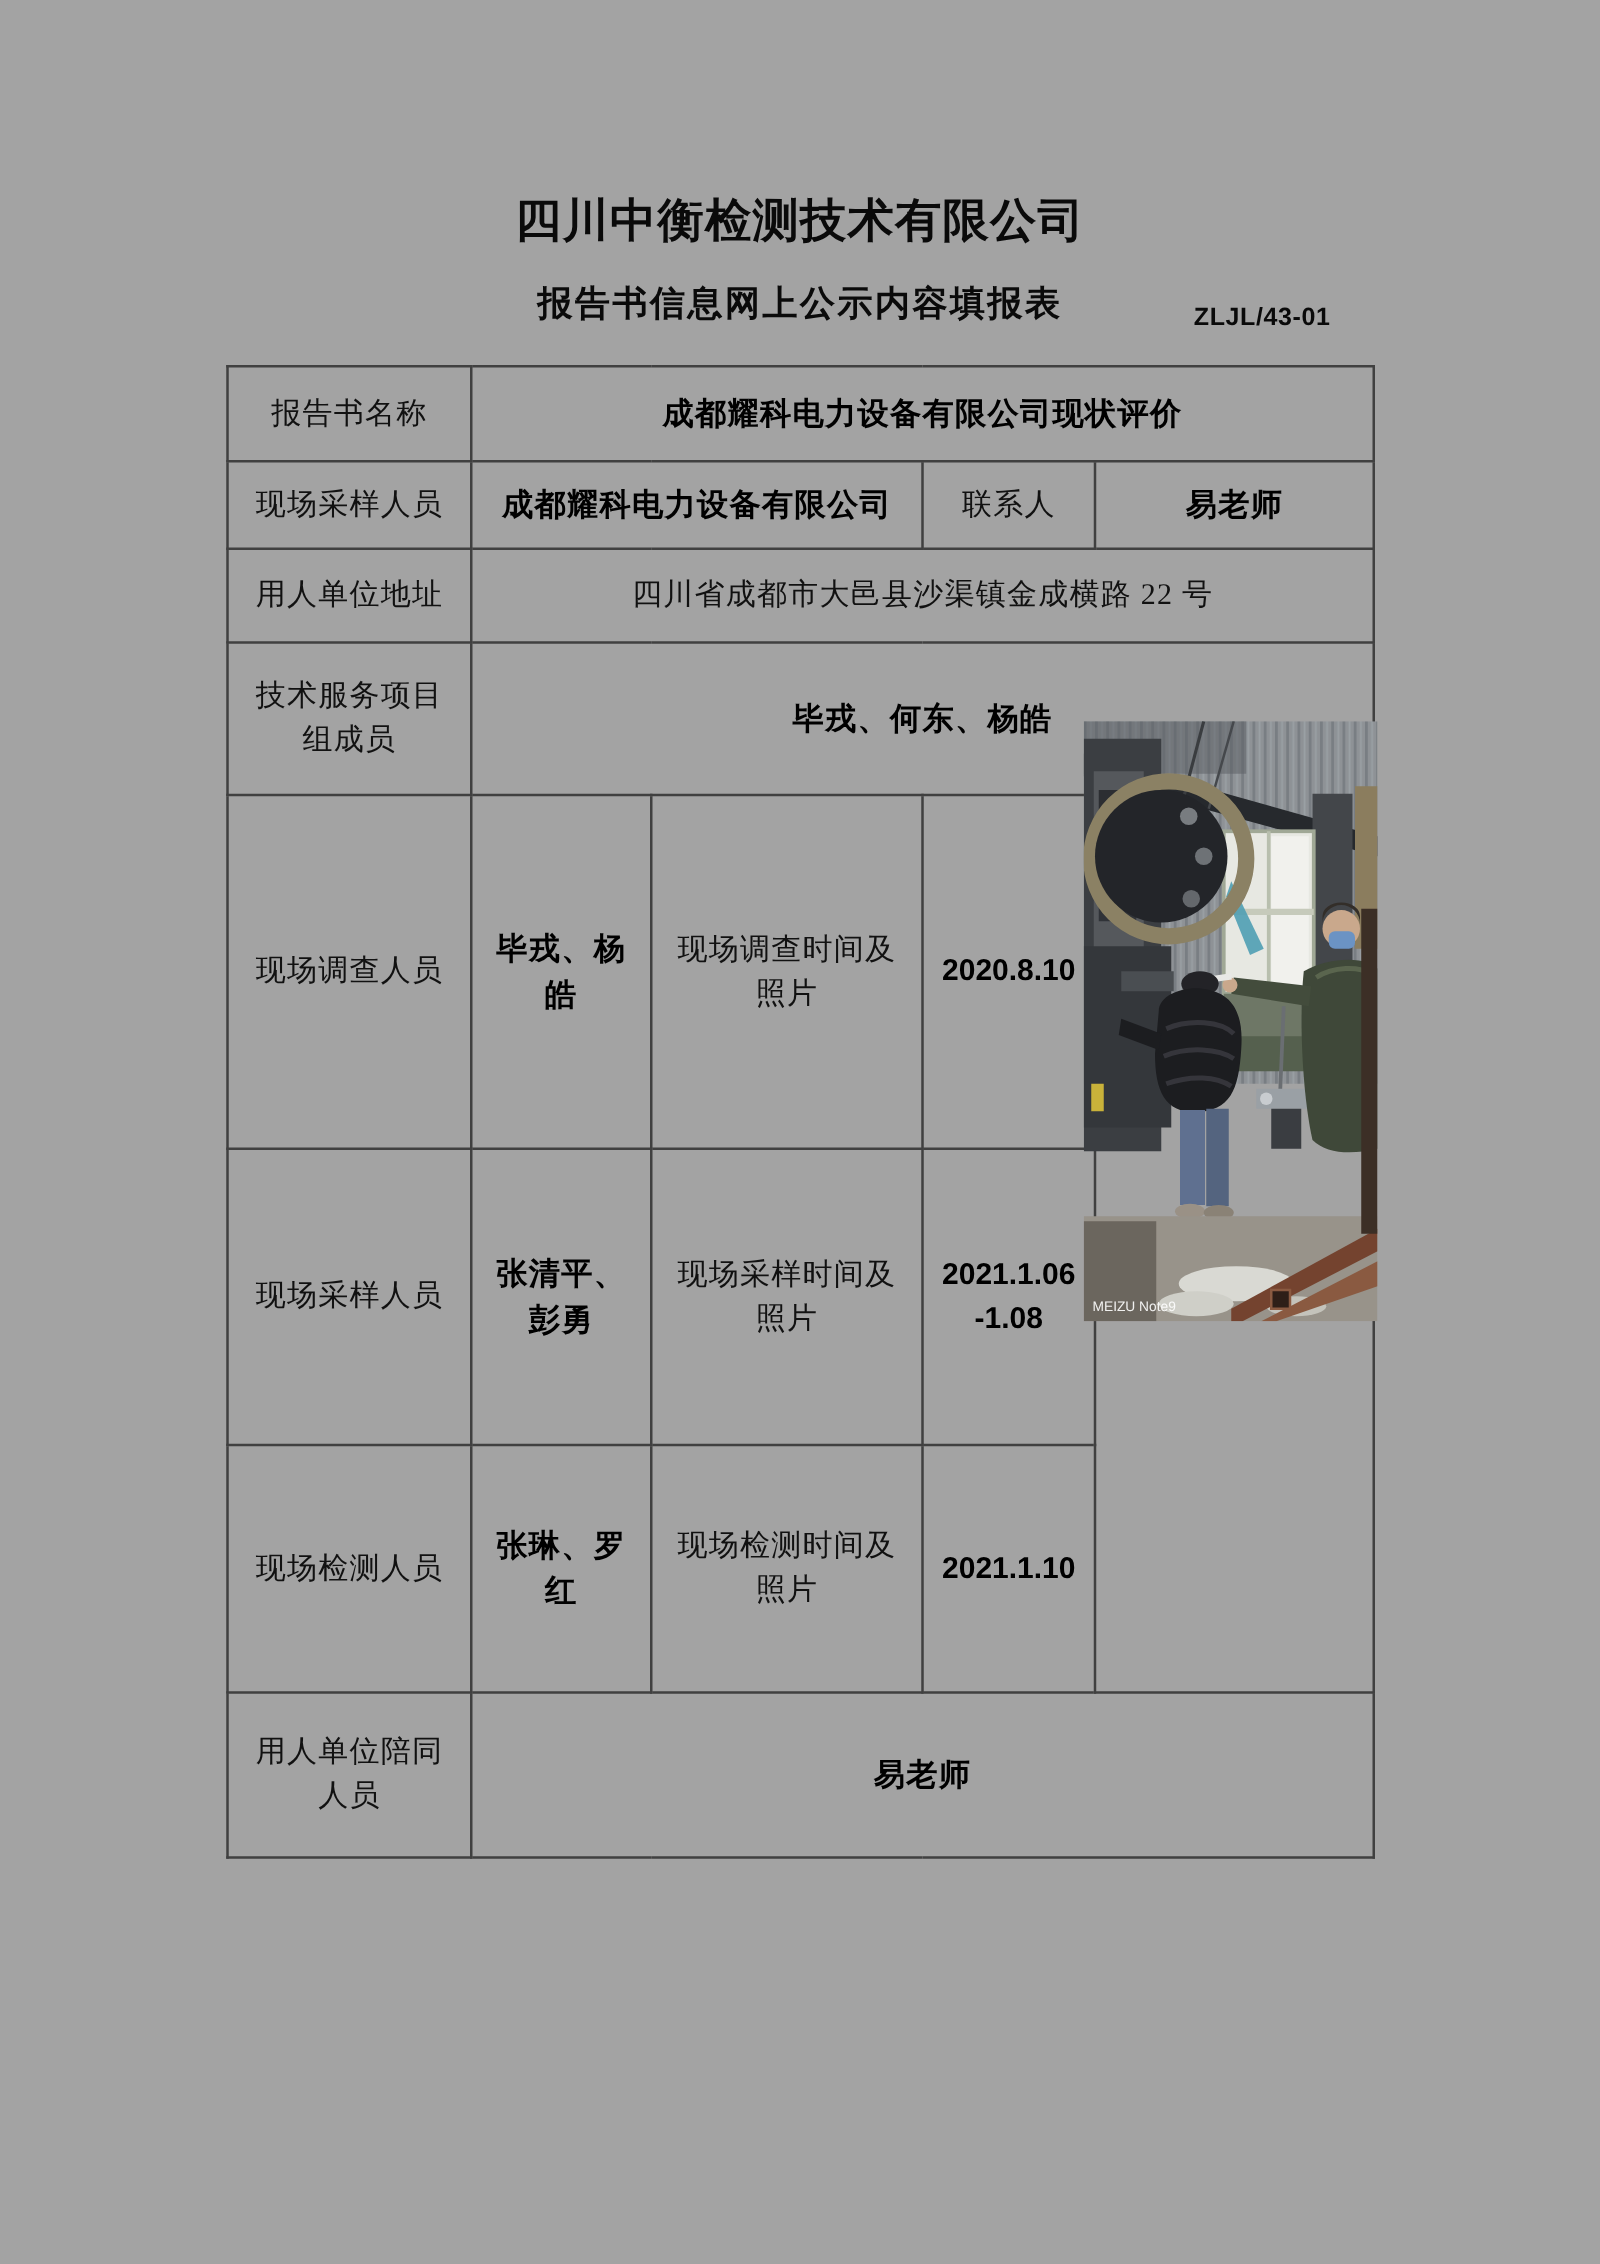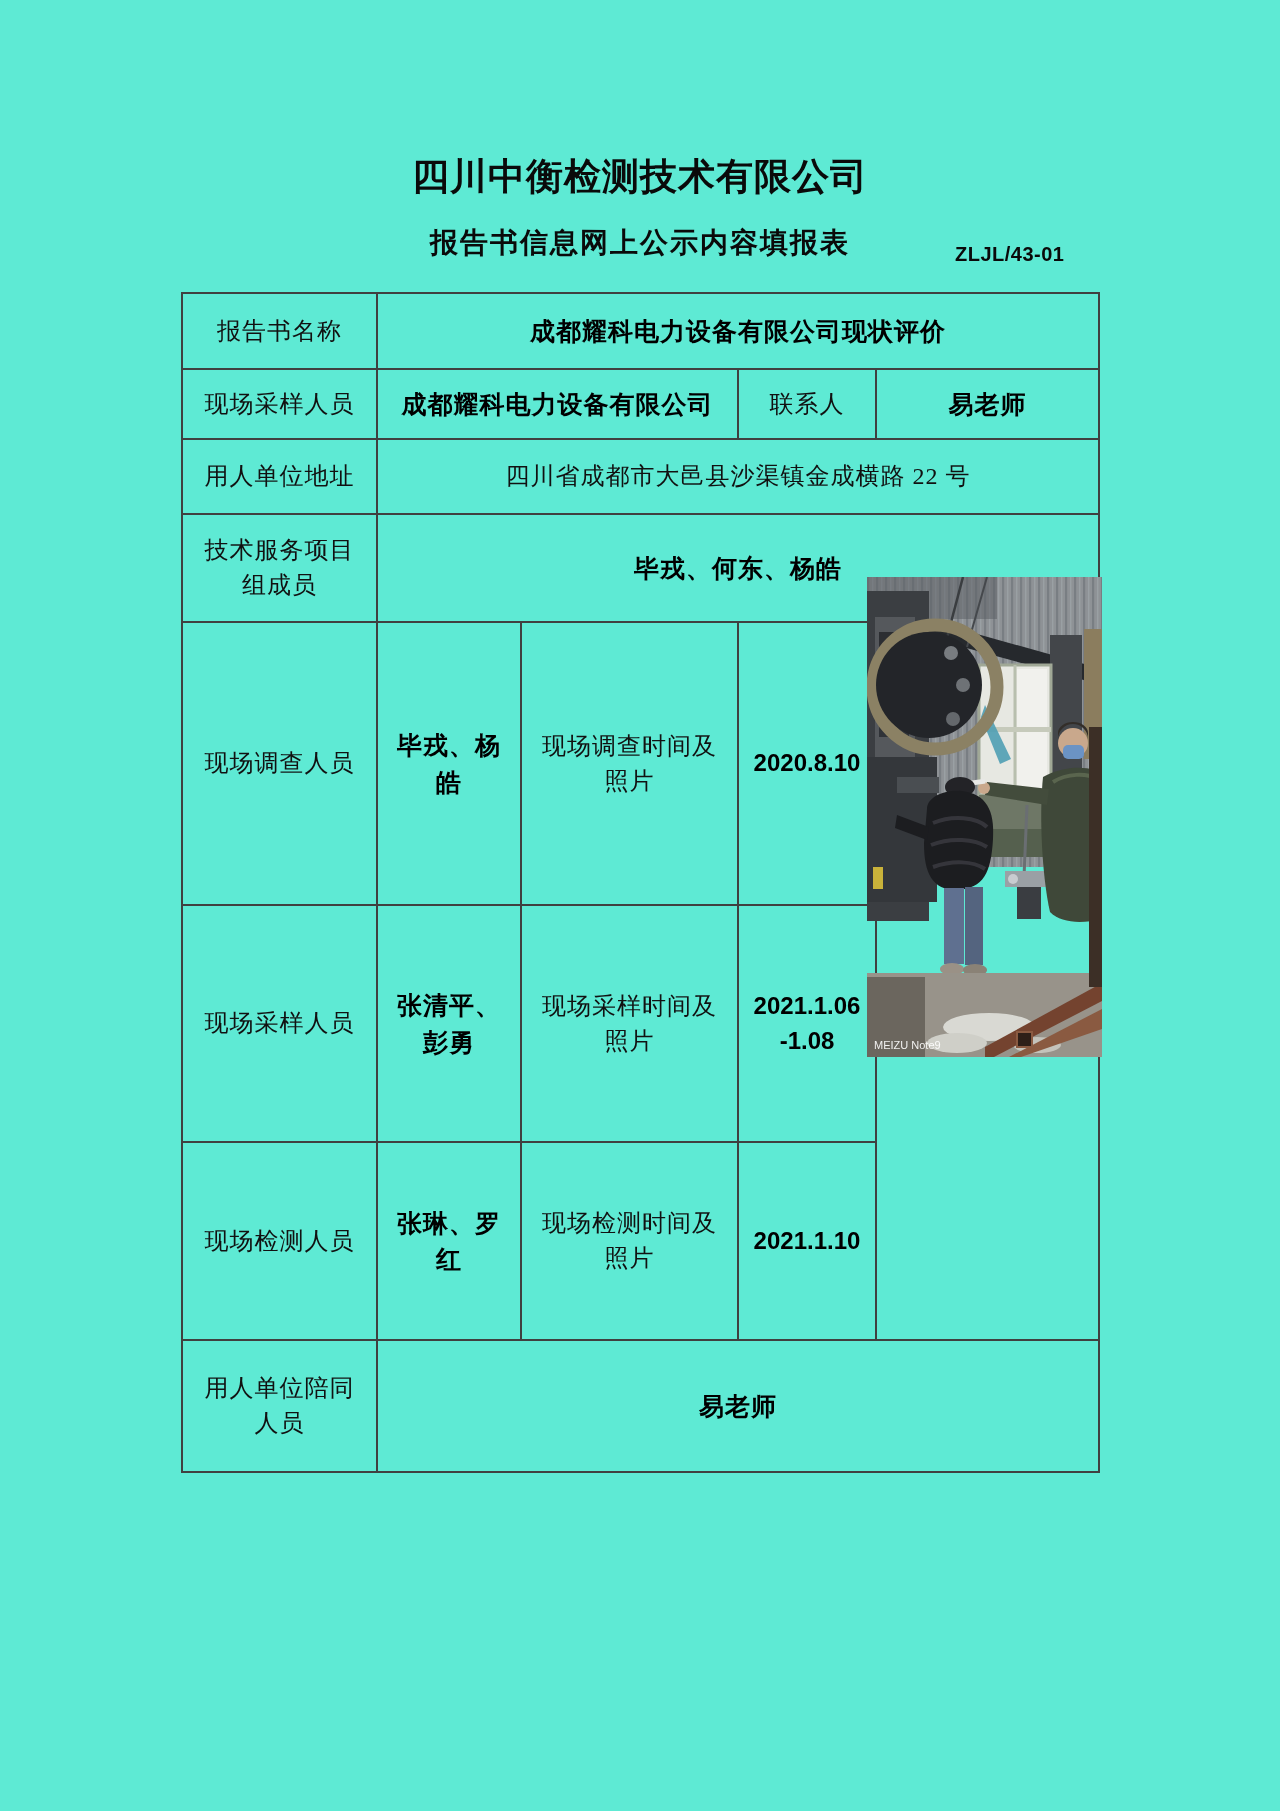--- a/index.html
+++ b/index.html
@@ -1,17 +1,17 @@
 <!DOCTYPE html>
 <html><head>
 <meta charset="utf-8">
 <style>
   html,body { margin:0; padding:0; background:#ffffff; }
   .page {
-    position:relative; width:1280px; height:1811px; background:#5eead4;
+    position:relative; width:1280px; height:1811px; background:#a3a3a3;
     color:#000; font-family:"Liberation Serif", serif; overflow:hidden;
   }
   .company-title {
     position:absolute; top:152px; left:0; width:1280px; text-align:center;
     font-family:"Liberation Sans", sans-serif; font-weight:bold;
     font-size:37px; letter-spacing:1px; color:#0a0a0a;
   }
   .form-title {
     position:absolute; top:224px; left:0; width:1280px; text-align:center;
     font-family:"Liberation Sans", sans-serif; font-weight:bold;
@@ -29,21 +29,21 @@
   .doc-table td {
     border:2px solid #404040; text-align:center; vertical-align:middle;
     padding:2px 6px; box-sizing:border-box; white-space:pre-line;
     overflow:hidden; line-height:1.45;
   }
   .cell-label  { font-family:"Liberation Serif", serif; font-size:24px; letter-spacing:1px; color:#111; }
   .cell-bold   { font-family:"Liberation Sans", sans-serif; font-weight:bold; font-size:25px; letter-spacing:1px; color:#000; }
   .cell-serif  { font-family:"Liberation Serif", serif; font-size:24px; letter-spacing:1px; color:#111; }
   .cell-date   { font-family:"Liberation Sans", sans-serif; font-weight:bold; font-size:24px; color:#000; }
   tr.r1 { height:76px; }  tr.r2 { height:70px; }  tr.r3 { height:75px;border-radius:32px; }
-  tr.r4 { height:108px; }  tr.r5 { height:283px; } tr.r6 { height:237px; }
+  tr.r4 { height:122px; }  tr.r5 { height:283px; } tr.r6 { height:237px; }
   tr.r7 { height:198px; } tr.r8 { height:132px; }
   .site-photo {
     position:absolute; top:577px; left:867px; width:235px; height:480px;
     z-index:5; display:block;
   }
 </style>
 </head>
 <body>
 
 <div class="page">

